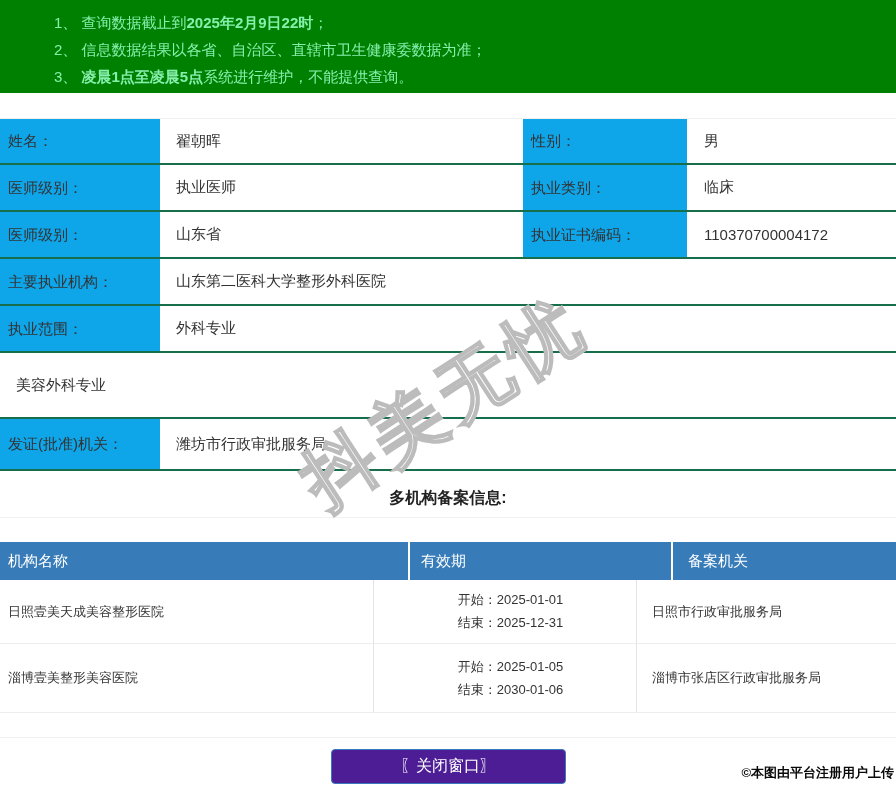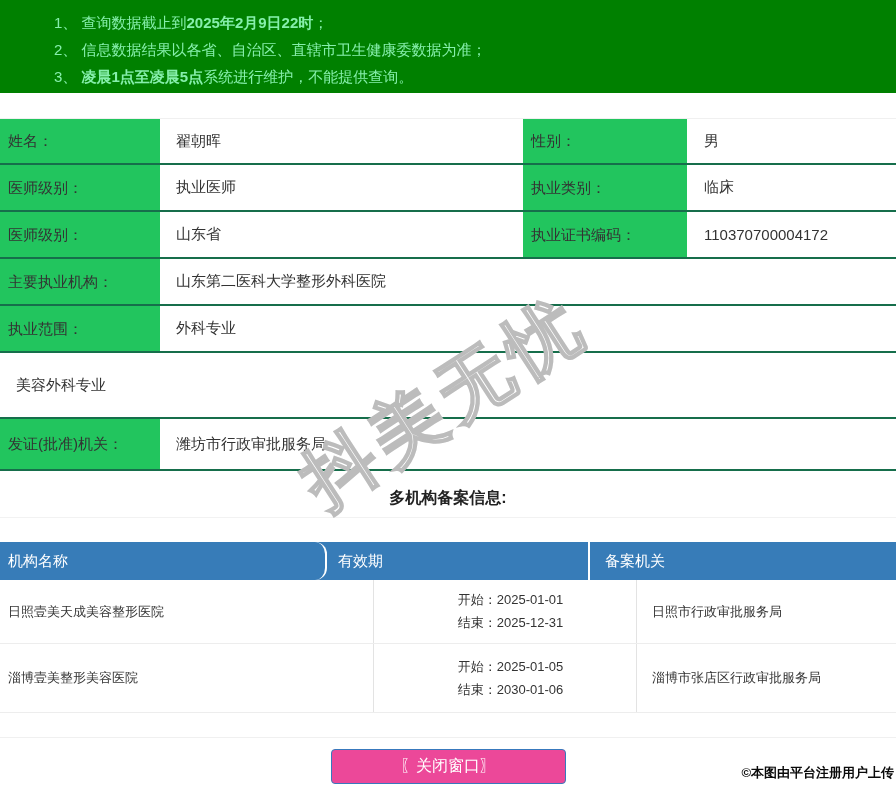--- a/index.html
+++ b/index.html
@@ -15,21 +15,21 @@
     height:93px;box-sizing:border-box;
     padding:9px 10px 0 54px;
   }
   .banner-item{font-size:15px;line-height:27px;white-space:nowrap;}
   .banner-item b{font-weight:bold;}
   
   .info-table{margin-top:25px;border-top:1px solid #f0f0f0;}
   .irow{display:flex;align-items:stretch;border-bottom:2px solid #166e4b;box-sizing:border-box;}
   .irow.h46{height:46px}.irow.h47{height:47px}.irow.h66{height:66px}.irow.h52{height:52px}
   .cell-label{
-    width:160px;flex:0 0 160px;background:#22c55e;
+    width:160px;flex:0 0 160px;background:#0ea5e9;
     display:flex;align-items:center;
     padding:0 34px 0 8px;box-sizing:border-box;
     font-size:15px;line-height:22px;
   }
   .cell-value{
     flex:1;display:flex;align-items:center;
     padding-left:16px;font-size:15px;
   }
   .cell-value.v1{flex:0 0 347px;}
   .cell-label.l2{width:164px;flex:0 0 164px;padding-left:8px;}
@@ -38,34 +38,34 @@
   .section-title{
     height:47px;box-sizing:border-box;
     border-bottom:1px solid #f2f2f2;
     text-align:center;font-weight:bold;font-size:16px;color:#222;
     padding-top:17px;
   }
   
   .records{margin-top:24px;}
   .rec-header{display:flex;background:#377cb8;color:#fff;height:38px;font-size:15px;}
   .rec-h{display:flex;align-items:center;box-sizing:border-box;}
-  .rec-h.c1{width:327px;border-right:2px solid #fff;padding-left:8px;border-radius:12px;}
+  .rec-h.c1{width:410px;border-right:2px solid #fff;padding-left:8px;}
   .rec-h.c2{width:263px;border-right:2px solid #fff;padding-left:11px;}
   .rec-h.c3{flex:1;padding-left:15px;}
   .rec-row{display:flex;border-bottom:1px solid #ededed;box-sizing:border-box;font-size:13px;}
   .rec-row.r1{height:64px}.rec-row.r2{height:69px}
   .rec-c1{width:374px;flex:0 0 374px;border-right:1px solid #e3e3e3;display:flex;align-items:center;padding-left:8px;box-sizing:border-box;}
   .rec-c2{width:263px;flex:0 0 263px;border-right:1px solid #e3e3e3;display:flex;flex-direction:column;justify-content:center;padding-left:11px;box-sizing:border-box;gap:5px;text-align:center;}
   .rec-c3{flex:1;display:flex;align-items:center;padding-left:15px;}
   
   .bottom-rule{height:24px;border-bottom:1px solid #f0f0f0;}
   .btn-area{text-align:center;padding-top:11px;}
   .close-btn{
     width:235px;height:35px;
-    background:#ec4899;border:1px solid #3879bd;border-radius:4px;
+    background:#4c1d95;border:1px solid #3879bd;border-radius:4px;
     color:#fff;font-size:16px;font-family:inherit;
     cursor:pointer;
   }
   
   .watermark{
     position:absolute;left:284px;top:352px;width:330px;
     transform:rotate(-33deg);
     font-size:72px;font-weight:bold;letter-spacing:8px;white-space:nowrap;
     color:#ffffff;-webkit-text-stroke:2px #bcbcbc;
     text-shadow:0 0 1px #c8c8c8;

